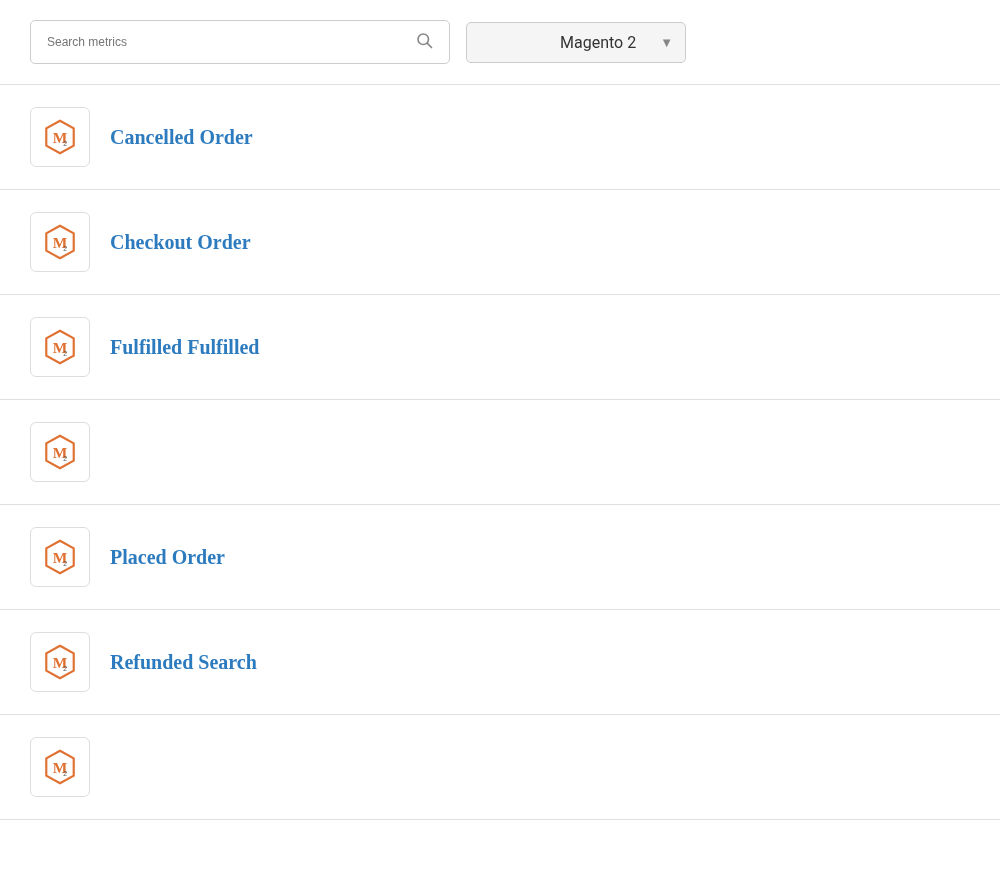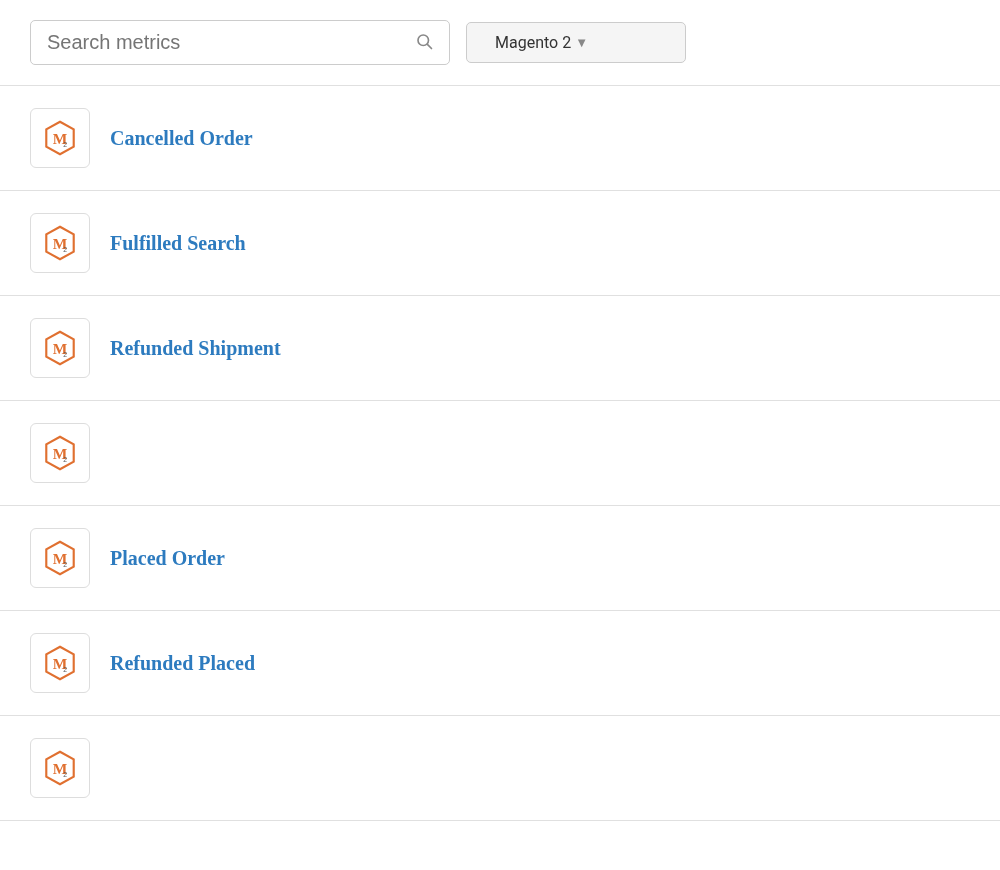--- a/index.html
+++ b/index.html
@@ -30,42 +30,42 @@
       border-radius: 5px;
       padding: 10px 16px;
       width: 420px;
       background: #fff;
       gap: 8px;
     }
 
     .search-box input {
       border: none;
       outline: none;
-      font-size: 20px;
+      font-size: 12px;
       color: #999;
       flex: 1;
       background: transparent;
     }
 
     .search-icon-wrap {
       color: #888;
       font-size: 17px;
     }
 
     .dropdown-select {
       display: flex;
       align-items: center;
       border: 1.5px solid #ccc;
       border-radius: 5px;
-      padding: 10px 28px;
+      padding: 10px 12px;
       background: #f5f5f5;
       width: 220px;
       cursor: pointer;
-      gap: 4px;
-      justify-content: flex-start;
+      gap: 24px;
+      justify-content: flex-end;
     }
 
     .dropdown-label {
       font-size: 16px;
       color: #333;
     }
 
     .dropdown-arrow {
       color: #888;
       font-size: 13px;
@@ -152,33 +152,33 @@
     <li class="metric-item">
       <div class="metric-icon-wrap">
         <svg viewBox="0 0 36 42" xmlns="http://www.w3.org/2000/svg">
 
       <path d="M18 2 L34 11 L34 31 L18 40 L2 31 L2 11 Z" fill="none" stroke="#E07030" stroke-width="2.5"></path>
 
       <text x="18" y="28" text-anchor="middle" font-family="serif" font-size="18" font-weight="bold" fill="#E07030">M</text>
       <text x="24" y="32" text-anchor="middle" font-family="sans-serif" font-size="8" fill="#555">2</text>
     </svg>
       </div>
-      <span class="metric-label">Fulfilled Search</span>
-    </li>
-    <li class="metric-item">
-      <div class="metric-icon-wrap">
-        <svg viewBox="0 0 36 42" xmlns="http://www.w3.org/2000/svg">
-
-      <path d="M18 2 L34 11 L34 31 L18 40 L2 31 L2 11 Z" fill="none" stroke="#E07030" stroke-width="2.5"></path>
-
-      <text x="18" y="28" text-anchor="middle" font-family="serif" font-size="18" font-weight="bold" fill="#E07030">M</text>
-      <text x="24" y="32" text-anchor="middle" font-family="sans-serif" font-size="8" fill="#555">2</text>
-    </svg>
-      </div>
-      <span class="metric-label">Refunded Shipment</span>
+      <span class="metric-label">Checkout Order</span>
+    </li>
+    <li class="metric-item">
+      <div class="metric-icon-wrap">
+        <svg viewBox="0 0 36 42" xmlns="http://www.w3.org/2000/svg">
+
+      <path d="M18 2 L34 11 L34 31 L18 40 L2 31 L2 11 Z" fill="none" stroke="#E07030" stroke-width="2.5"></path>
+
+      <text x="18" y="28" text-anchor="middle" font-family="serif" font-size="18" font-weight="bold" fill="#E07030">M</text>
+      <text x="24" y="32" text-anchor="middle" font-family="sans-serif" font-size="8" fill="#555">2</text>
+    </svg>
+      </div>
+      <span class="metric-label">Fulfilled Fulfilled</span>
     </li>
     <li class="metric-item">
       <div class="metric-icon-wrap">
         <svg viewBox="0 0 36 42" xmlns="http://www.w3.org/2000/svg">
 
       <path d="M18 2 L34 11 L34 31 L18 40 L2 31 L2 11 Z" fill="none" stroke="#E07030" stroke-width="2.5"></path>
 
       <text x="18" y="28" text-anchor="middle" font-family="serif" font-size="18" font-weight="bold" fill="#E07030">M</text>
       <text x="24" y="32" text-anchor="middle" font-family="sans-serif" font-size="8" fill="#555">2</text>
     </svg>
@@ -199,21 +199,21 @@
     <li class="metric-item">
       <div class="metric-icon-wrap">
         <svg viewBox="0 0 36 42" xmlns="http://www.w3.org/2000/svg">
 
       <path d="M18 2 L34 11 L34 31 L18 40 L2 31 L2 11 Z" fill="none" stroke="#E07030" stroke-width="2.5"></path>
 
       <text x="18" y="28" text-anchor="middle" font-family="serif" font-size="18" font-weight="bold" fill="#E07030">M</text>
       <text x="24" y="32" text-anchor="middle" font-family="sans-serif" font-size="8" fill="#555">2</text>
     </svg>
       </div>
-      <span class="metric-label">Refunded Placed</span>
+      <span class="metric-label">Refunded Search</span>
     </li>
     <li class="metric-item">
       <div class="metric-icon-wrap">
         <svg viewBox="0 0 36 42" xmlns="http://www.w3.org/2000/svg">
 
       <path d="M18 2 L34 11 L34 31 L18 40 L2 31 L2 11 Z" fill="none" stroke="#E07030" stroke-width="2.5"></path>
 
       <text x="18" y="28" text-anchor="middle" font-family="serif" font-size="18" font-weight="bold" fill="#E07030">M</text>
       <text x="24" y="32" text-anchor="middle" font-family="sans-serif" font-size="8" fill="#555">2</text>
     </svg>

